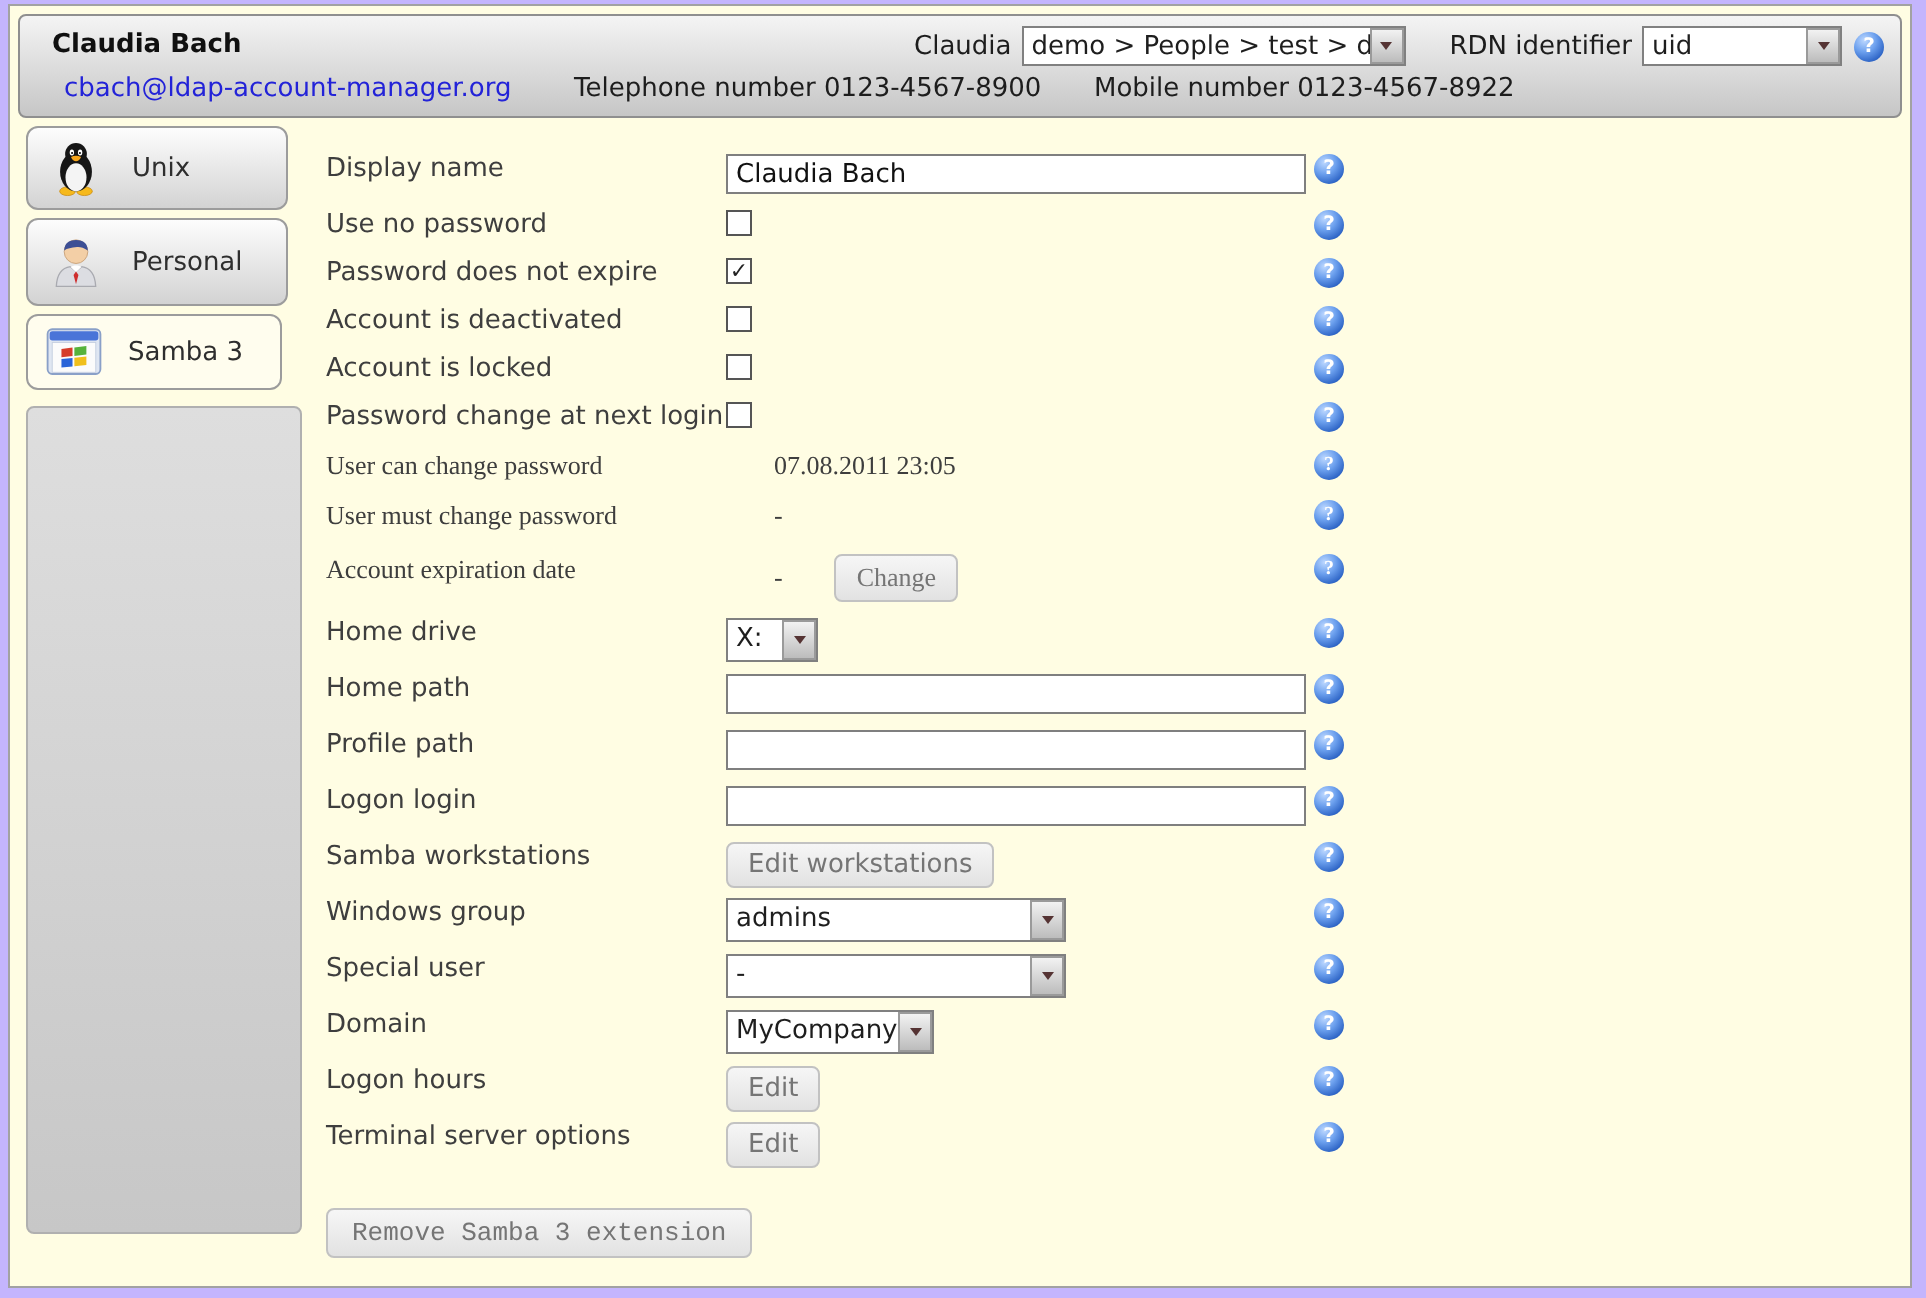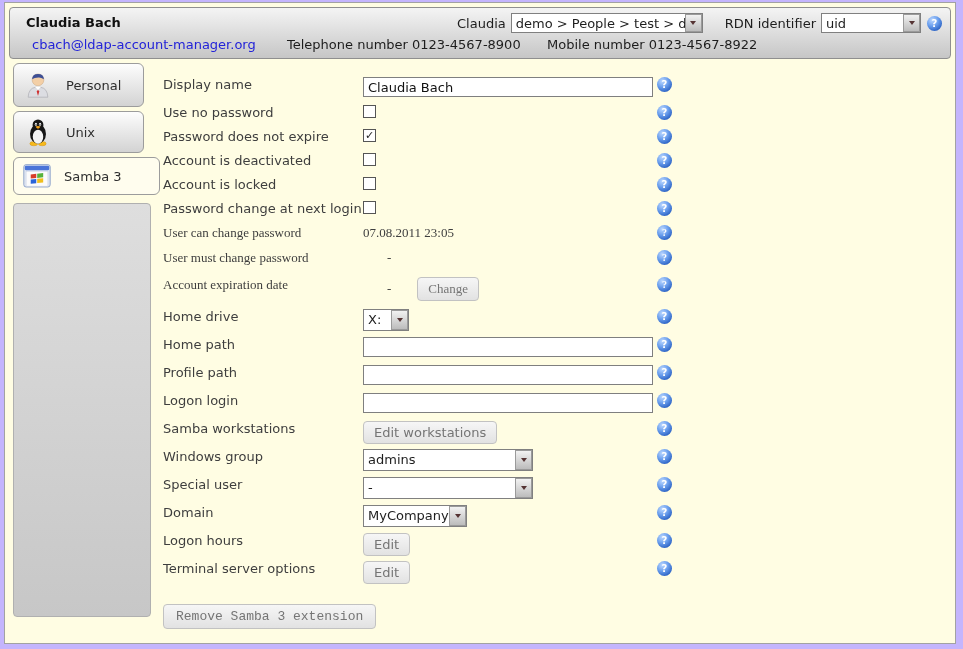--- a/index.html
+++ b/index.html
@@ -35,38 +35,38 @@
   
   .help-icon{display:inline-block;width:15px;height:15px;border-radius:50%;flex:none;
      background:radial-gradient(circle at 35% 28%, #bdd8ff 0%, #6ca0ee 40%, #2b62c4 78%, #1b4fae 100%);
      color:#fff;font-size:10px;font-weight:bold;line-height:15px;text-align:center;cursor:pointer;}
 
   
   .sidebar{position:absolute;left:6px;top:60px;width:142px;}
   .tab{box-sizing:border-box;width:131px;margin:0 0 4px 2px;border:1px solid #9c9c9c;border-radius:6px;
        background:linear-gradient(#fdfdfd,#d3d3d3);display:flex;align-items:center;padding-left:9px;cursor:pointer;}
   .tab.t1{height:44px;} .tab.t2{height:42px;} .tab.t3{height:38px;}
-  .tab.active{width:147px;background:#fffdee;}
+  .tab.active{width:128px;background:#fffdee;}
   .tab-label{margin-left:13px;font-size:13px;color:#2e2e2e;}
   .side-panel{box-sizing:border-box;margin-left:2px;margin-top:8px;width:138px;height:414px;border:1px solid #b0b0b0;
        border-radius:4px;background:linear-gradient(#dedede,#c7c7c7);}
 
   
   .form{position:absolute;left:158px;top:74px;width:560px;}
   .row{display:flex;align-items:flex-start;height:28px;}
   .row.checkbox{height:24px;}
   .row.static{height:25px;font-family:Liberation Serif, serif;}
   .row.static.withbtn{height:32px;margin-top:2px;}
   .lbl{width:200px;flex:none;font-size:13px;color:#3e3e3e;}
   .ctrl{width:294px;flex:none;display:flex;align-items:center;}
   .ti{box-sizing:border-box;width:290px;height:20px;border:1px solid #7f7f7f;background:#fff;color:#111;
       font-family:inherit;font-size:13px;padding:1px 4px;}
   .cb{box-sizing:border-box;width:13px;height:13px;background:#fff;border:1px solid #555;
       font-size:11px;line-height:11px;text-align:center;color:#222;cursor:pointer;}
-  .static-val{font-size:13px;color:#3e3e3e;}
+  .static-val{font-size:13px;color:#3e3e3e;margin-left:24px;}
   .static-val.dash{margin-left:24px;}
   .btn{background:linear-gradient(#f6f6f6,#e2e2e2);border:1px solid #c2c2c2;border-radius:4px;color:#757575;
        font-family:inherit;font-size:13px;padding:3px 10px;cursor:pointer;}
   .btn.after-dash{margin-left:26px;}
   .btn.remove{margin-top:15px;padding:4px 12px;font-family:Liberation Mono, monospace;}
 </style>
 </head>
 <body>
 
 <div class="screen">
@@ -88,45 +88,45 @@
         <span class="help-icon">?</span>
       </div>
       <div class="hline2">
         <a class="hemail">cbach@ldap-account-manager.org</a>
         <span class="htel">Telephone number 0123-4567-8900</span>
         <span class="hmob">Mobile number 0123-4567-8922</span>
       </div>
     </div>
 
     <div class="sidebar">
-      <div class="tab t1">
-        <svg viewBox="0 0 32 32" width="30" height="30">
-          <path d="M5.5 29 Q6 19.5 13 18.5 L16 21 L19 18.5 Q26 19.5 26.5 29 Z" fill="#dcdde2" stroke="#a9aab0" stroke-width="0.7"></path>
-          <path d="M13 18.5 L16 21.5 L19 18.5 L16.8 17.8 L15.2 17.8 Z" fill="#ffffff"></path>
-          <path d="M16 21 L14.7 22.9 L16 27.8 L17.3 22.9 Z" fill="#cf2e2e"></path>
-          <circle cx="16" cy="10.5" r="6.3" fill="#f3cfa6" stroke="#caa27a" stroke-width="0.5"></circle>
-          <path d="M9.7 9.8 Q9.9 4.2 16 4.2 Q22.1 4.2 22.3 9.8 Q19 7.7 16.5 8 Q12 8.3 9.7 9.8 Z" fill="#3d4f95"></path>
-        </svg>
-        <span class="tab-label">Personal</span>
-      </div>
       <div class="tab t2">
         <svg viewBox="0 0 32 32" width="30" height="30">
           <ellipse cx="11.5" cy="28.4" rx="4.2" ry="2.3" fill="#f6b91c" stroke="#c88a10" stroke-width="0.4"></ellipse>
           <ellipse cx="20.5" cy="28.4" rx="4.2" ry="2.3" fill="#f6b91c" stroke="#c88a10" stroke-width="0.4"></ellipse>
           <ellipse cx="16" cy="18" rx="8.5" ry="10.5" fill="#161616"></ellipse>
           <circle cx="16" cy="8.5" r="5.8" fill="#161616"></circle>
           <ellipse cx="16" cy="21" rx="5.6" ry="7.5" fill="#f4f4f4"></ellipse>
           <ellipse cx="13.8" cy="7.7" rx="1.15" ry="1.6" fill="#fff"></ellipse>
           <ellipse cx="18.2" cy="7.7" rx="1.15" ry="1.6" fill="#fff"></ellipse>
           <circle cx="13.9" cy="8" r="0.55" fill="#000"></circle>
           <circle cx="18.1" cy="8" r="0.55" fill="#000"></circle>
           <path d="M13.3 10.1 Q16 8.9 18.7 10.1 Q17.6 12.4 16 12.4 Q14.4 12.4 13.3 10.1 Z" fill="#f6a51c"></path>
         </svg>
         <span class="tab-label">Unix</span>
       </div>
+      <div class="tab t1">
+        <svg viewBox="0 0 32 32" width="30" height="30">
+          <path d="M5.5 29 Q6 19.5 13 18.5 L16 21 L19 18.5 Q26 19.5 26.5 29 Z" fill="#dcdde2" stroke="#a9aab0" stroke-width="0.7"></path>
+          <path d="M13 18.5 L16 21.5 L19 18.5 L16.8 17.8 L15.2 17.8 Z" fill="#ffffff"></path>
+          <path d="M16 21 L14.7 22.9 L16 27.8 L17.3 22.9 Z" fill="#cf2e2e"></path>
+          <circle cx="16" cy="10.5" r="6.3" fill="#f3cfa6" stroke="#caa27a" stroke-width="0.5"></circle>
+          <path d="M9.7 9.8 Q9.9 4.2 16 4.2 Q22.1 4.2 22.3 9.8 Q19 7.7 16.5 8 Q12 8.3 9.7 9.8 Z" fill="#3d4f95"></path>
+        </svg>
+        <span class="tab-label">Personal</span>
+      </div>
       <div class="tab t3 active">
         <svg viewBox="0 0 30 26" width="28" height="24">
           <rect x="0.7" y="0.7" width="28.6" height="24.2" rx="2.5" fill="#dfe6f2" stroke="#8aa0c8"></rect>
           <rect x="1.8" y="1.8" width="26.4" height="5" rx="1.5" fill="#4a74d8"></rect>
           <rect x="3.2" y="7.8" width="23.6" height="16.2" fill="#fbfbfb" stroke="#c3cde0" stroke-width="0.5"></rect>
           <g transform="translate(8.2,10.2)">
             <path d="M0 1.2 L6 0.4 L6 5 L0 5.6 Z" fill="#d63d2a"></path>
             <path d="M7 0.3 L13.5 -0.5 L13.5 4.2 L7 4.9 Z" fill="#56b23c"></path>
             <path d="M0 6.6 L6 6 L6 10.6 L0 11.2 Z" fill="#2a64d8"></path>
             <path d="M7 5.9 L13.5 5.2 L13.5 9.8 L7 10.5 Z" fill="#f0bf1c"></path>

